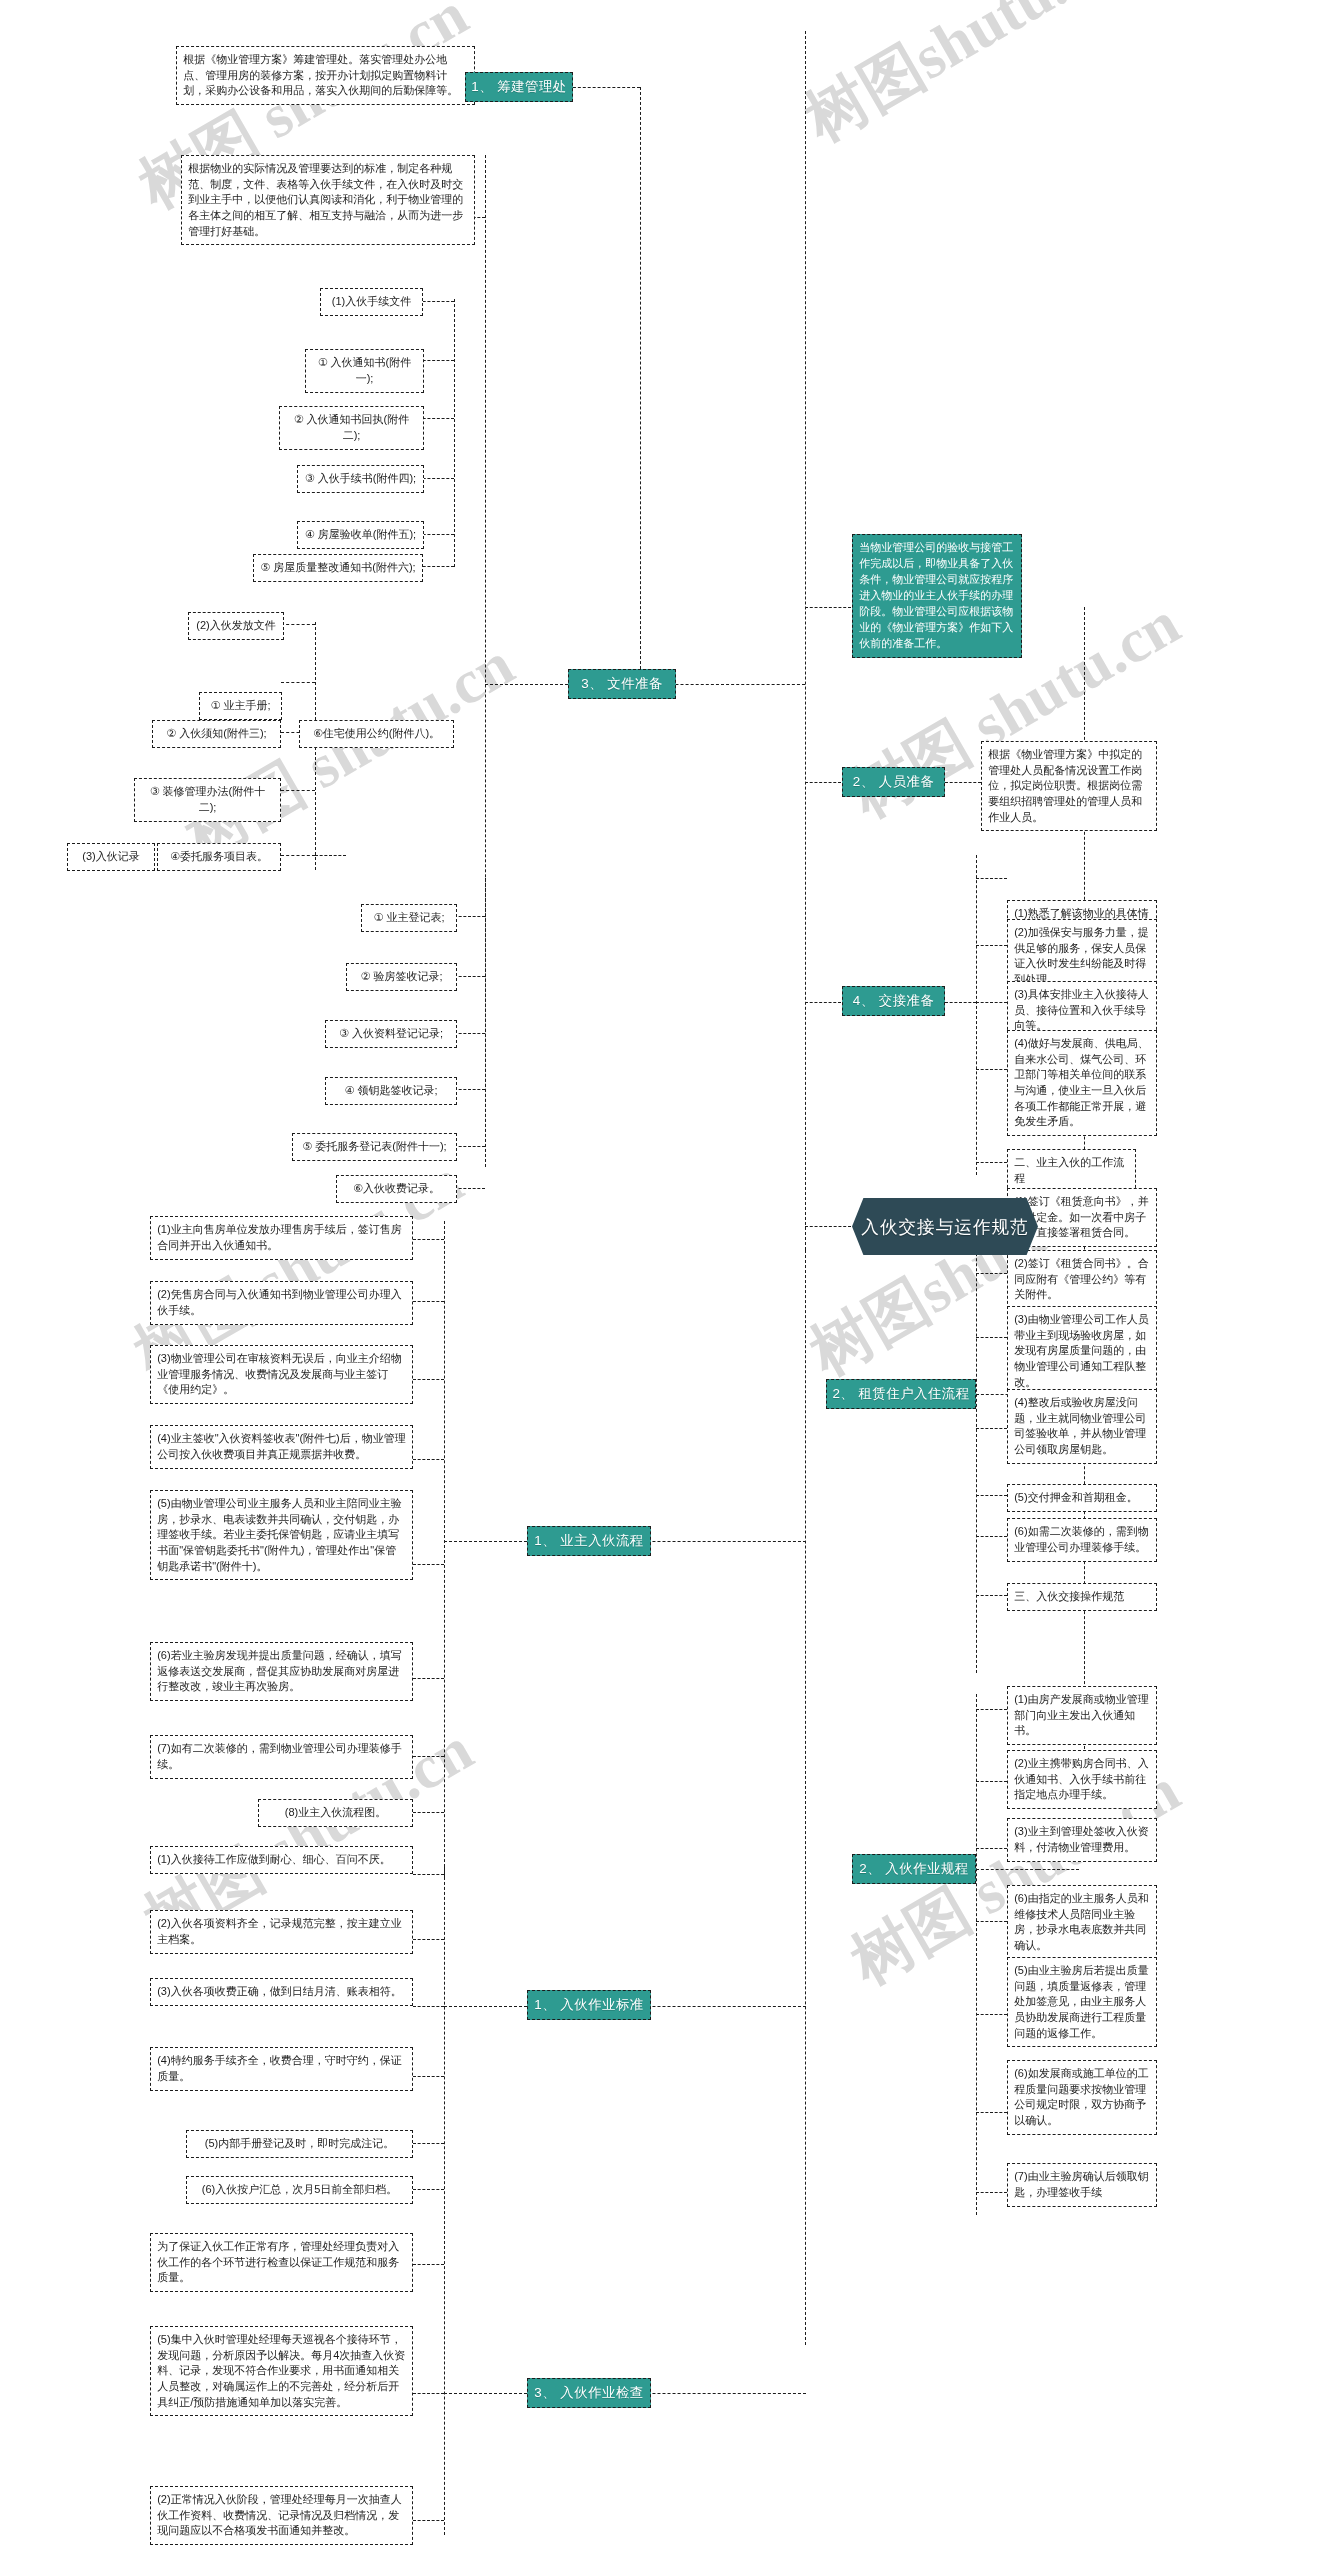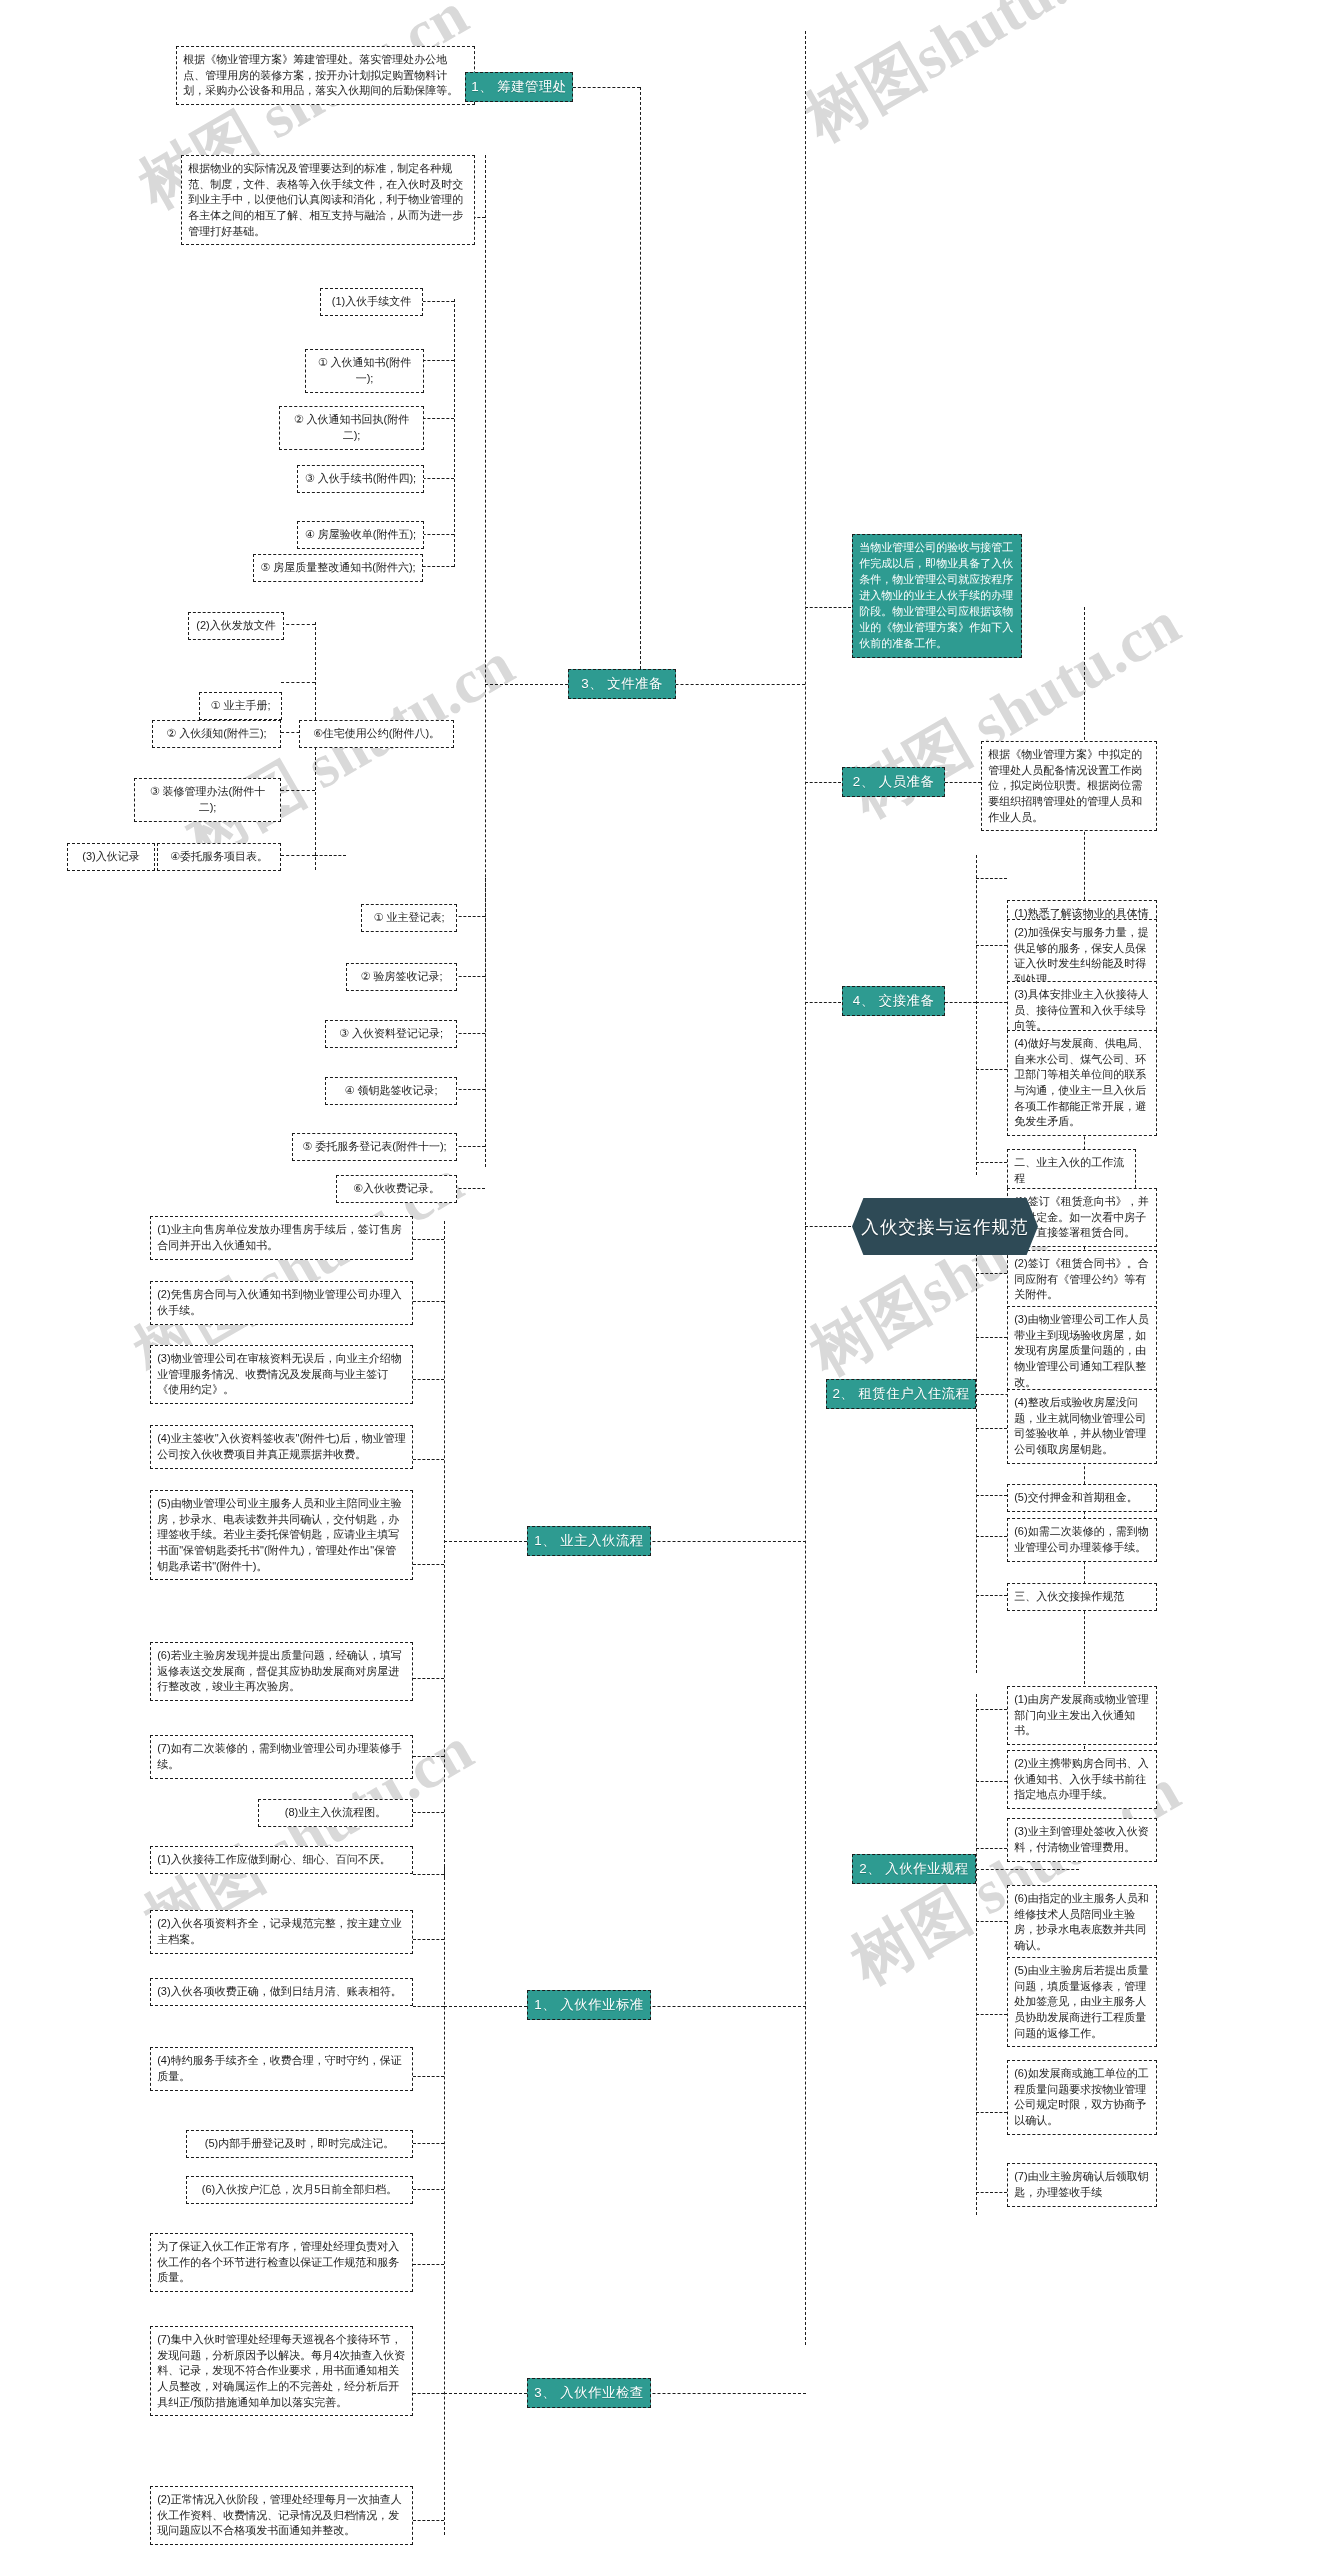--- a/index.html
+++ b/index.html
@@ -280,17 +280,17 @@
   <div class="node" style="left:1007px; top:1686px; width:150px;">(1)由房产发展商或物业管理部门向业主发出入伙通知书。</div>
   <div class="node" style="left:1007px; top:1750px; width:150px;">(2)业主携带购房合同书、入伙通知书、入伙手续书前往指定地点办理手续。</div>
   <div class="node" style="left:1007px; top:1818px; width:150px;">(3)业主到管理处签收入伙资料，付清物业管理费用。</div>
   <div class="node" style="left:1007px; top:1885px; width:150px;">(6)由指定的业主服务人员和维修技术人员陪同业主验房，抄录水电表底数并共同确认。</div>
   <div class="node" style="left:1007px; top:1957px; width:150px;">(5)由业主验房后若提出质量问题，填质量返修表，管理处加签意见，由业主服务人员协助发展商进行工程质量问题的返修工作。</div>
   <div class="node" style="left:1007px; top:2060px; width:150px;">(6)如发展商或施工单位的工程质量问题要求按物业管理公司规定时限，双方协商予以确认。</div>
   <div class="node" style="left:1007px; top:2163px; width:150px;">(7)由业主验房确认后领取钥匙，办理签收手续</div>
 
   <div class="node teal" style="left:527px; top:2378px; width:124px; height:30px;">3、 入伙作业检查</div>
   <div class="node" style="left:150px; top:2233px; width:263px;font-family:Liberation Serif, serif;">为了保证入伙工作正常有序，管理处经理负责对入伙工作的各个环节进行检查以保证工作规范和服务质量。</div>
-  <div class="node" style="left:150px; top:2326px; width:263px;">(7)集中入伙时管理处经理每天巡视各个接待环节，发现问题，分析原因予以解决。每月4次抽查入伙资料、记录，发现不符合作业要求，用书面通知相关人员整改，对确属运作上的不完善处，经分析后开具纠正/预防措施通知单加以落实完善。</div>
+  <div class="node" style="left:150px; top:2326px; width:263px;">(5)集中入伙时管理处经理每天巡视各个接待环节，发现问题，分析原因予以解决。每月4次抽查入伙资料、记录，发现不符合作业要求，用书面通知相关人员整改，对确属运作上的不完善处，经分析后开具纠正/预防措施通知单加以落实完善。</div>
   <div class="node" style="left:150px; top:2486px; width:263px;">(2)正常情况入伙阶段，管理处经理每月一次抽查人伙工作资料、收费情况、记录情况及归档情况，发现问题应以不合格项发书面通知并整改。</div>
 
 </div>
 
 
 </body></html>

